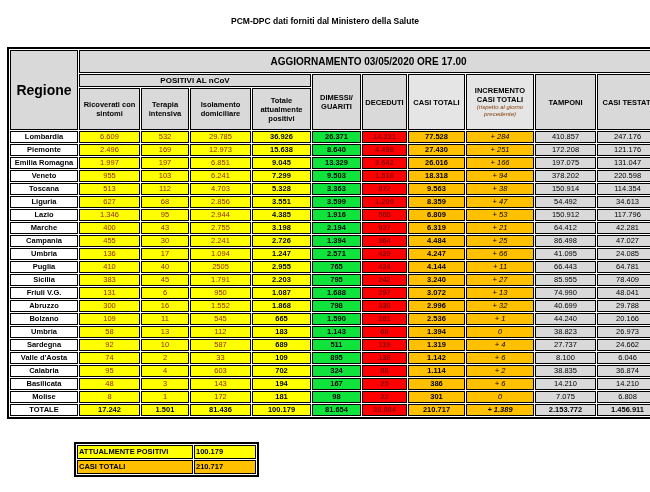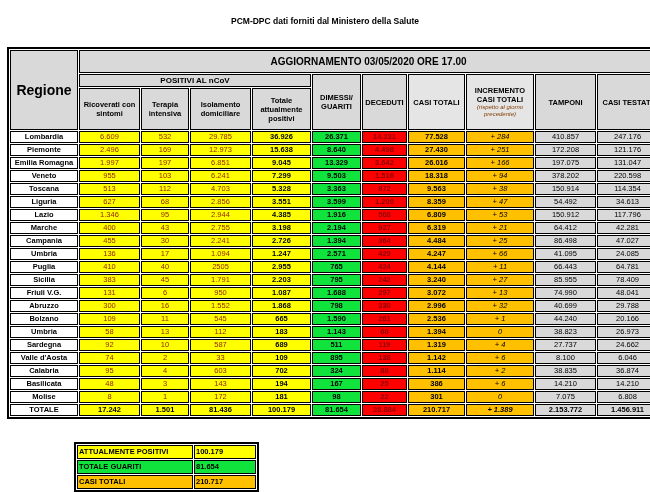--- a/index.html
+++ b/index.html
@@ -421,22 +421,18 @@
       </tr>
     </tbody>
 </table>
 
 <table class="summary">
   <tbody>
     <tr class="sum-yellow">
       <td class="sum-label">ATTUALMENTE POSITIVI</td>
       <td class="sum-value">100.179</td>
     </tr>
-    <tr class="sum-green">
-      <td class="sum-label">TOTALE GUARITI</td>
-      <td class="sum-value">81.654</td>
-    </tr>
     <tr class="sum-orange">
       <td class="sum-label">CASI TOTALI</td>
       <td class="sum-value">210.717</td>
     </tr>
   </tbody>
 </table>
 
 </body></html>

